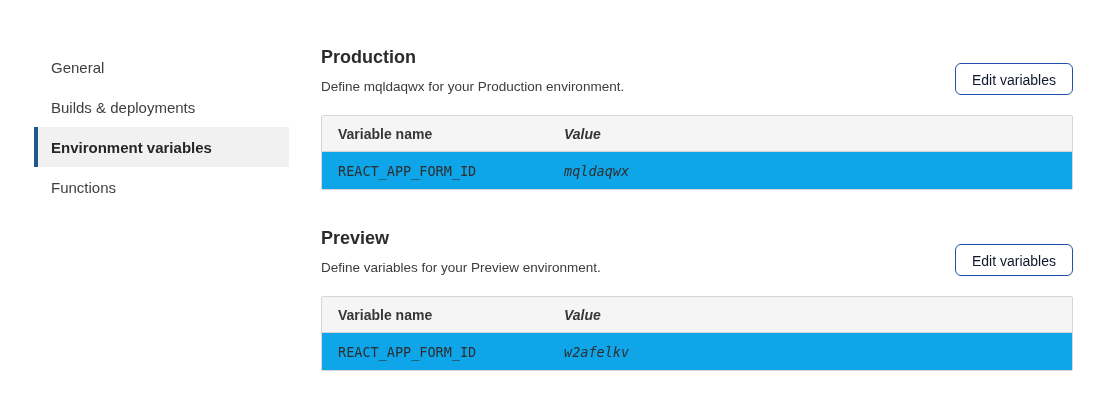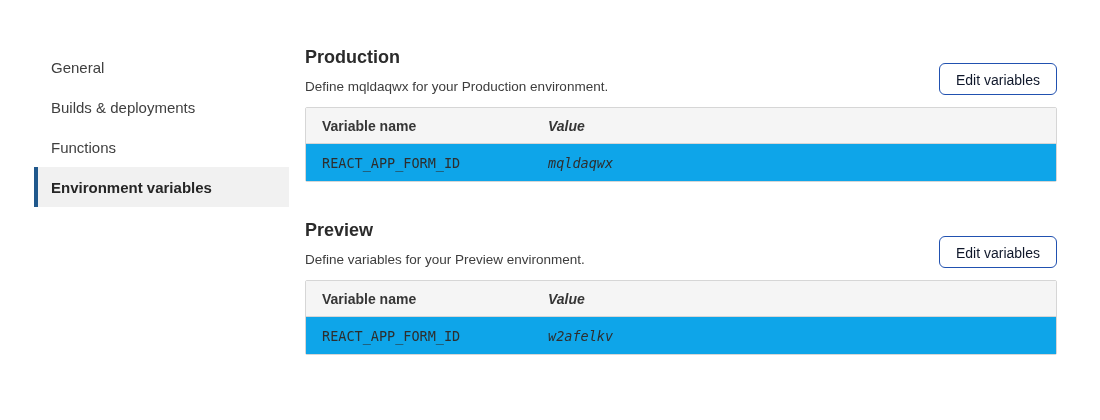--- a/index.html
+++ b/index.html
@@ -9,20 +9,21 @@
     height: 420px;
     background: #ffffff;
     font-family: "Liberation Sans", sans-serif;
     color: #303030;
     overflow: hidden;
   }
   .layout {
     display: flex;
     padding-top: 47px;
     align-items: flex-start;
+    gap: 16px;
   }
 
   
   .sidebar {
     width: 255px;
     margin-left: 34px;
     flex-shrink: 0;
   }
   .side-item {
     display: flex;
@@ -75,21 +76,21 @@
     font-size: 14px;
     padding: 1px 16px;
     height: 32px;
     line-height: 30px;
     cursor: pointer;
     white-space: nowrap;
   }
 
   
   .env-table {
-    margin-top: 12px;
+    margin-top: 20px;
     border: 1px solid #d6d6d6;
     border-radius: 2px;
     width: 100%;
     background: #ffffff;
   }
   .t-head {
     display: flex;
     align-items: center;
     height: 36px;
     background: #f5f5f5;
@@ -123,25 +124,25 @@
 
 <div class="layout">
 
   <nav class="sidebar">
     <div class="side-item">
       <span>General</span>
     </div>
     <div class="side-item">
       <span>Builds &amp; deployments</span>
     </div>
+    <div class="side-item active">
+      <span>Environment variables</span>
+    </div>
     <div class="side-item">
       <span>Functions</span>
-    </div>
-    <div class="side-item active">
-      <span>Environment variables</span>
     </div>
   </nav>
 
   <main class="main">
 
     <section class="section">
       <div class="section-header">
         <div>
           <h2 class="section-title">Production</h2>
           <p class="section-desc">Define mqldaqwx for your Production environment.</p>

